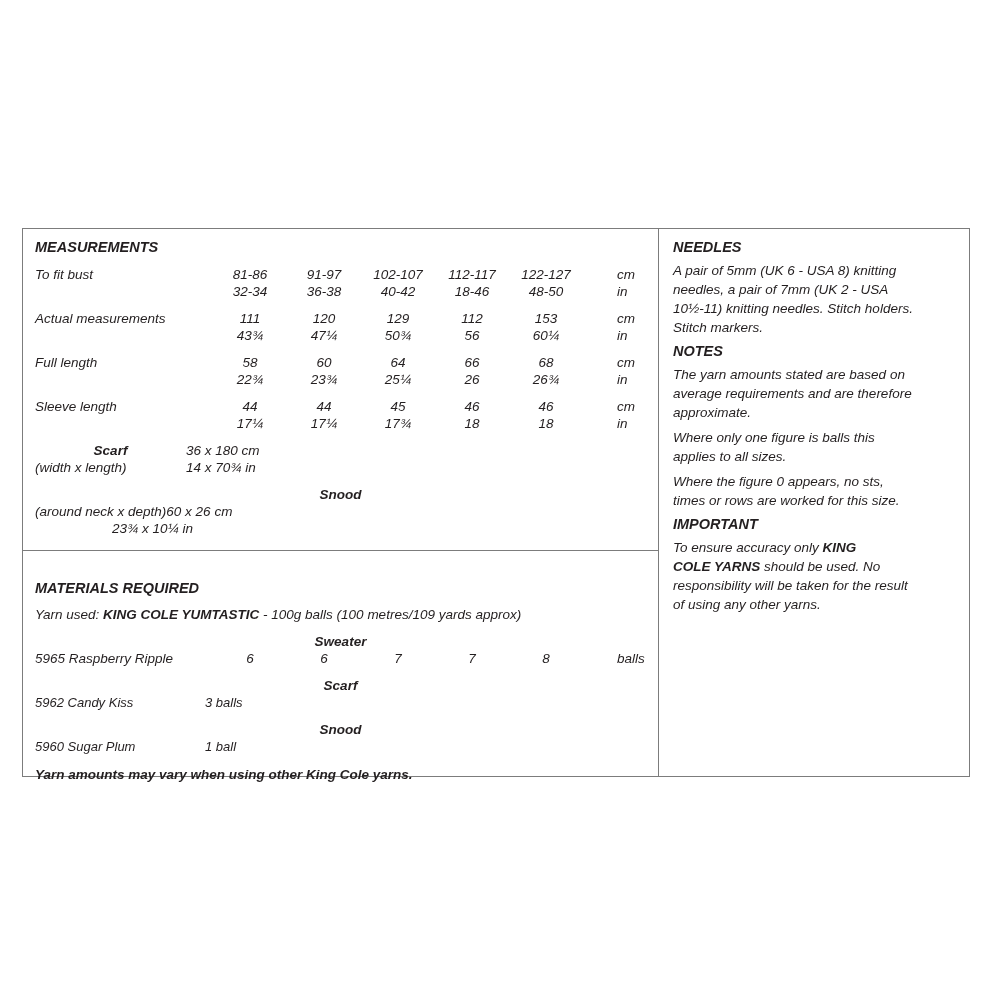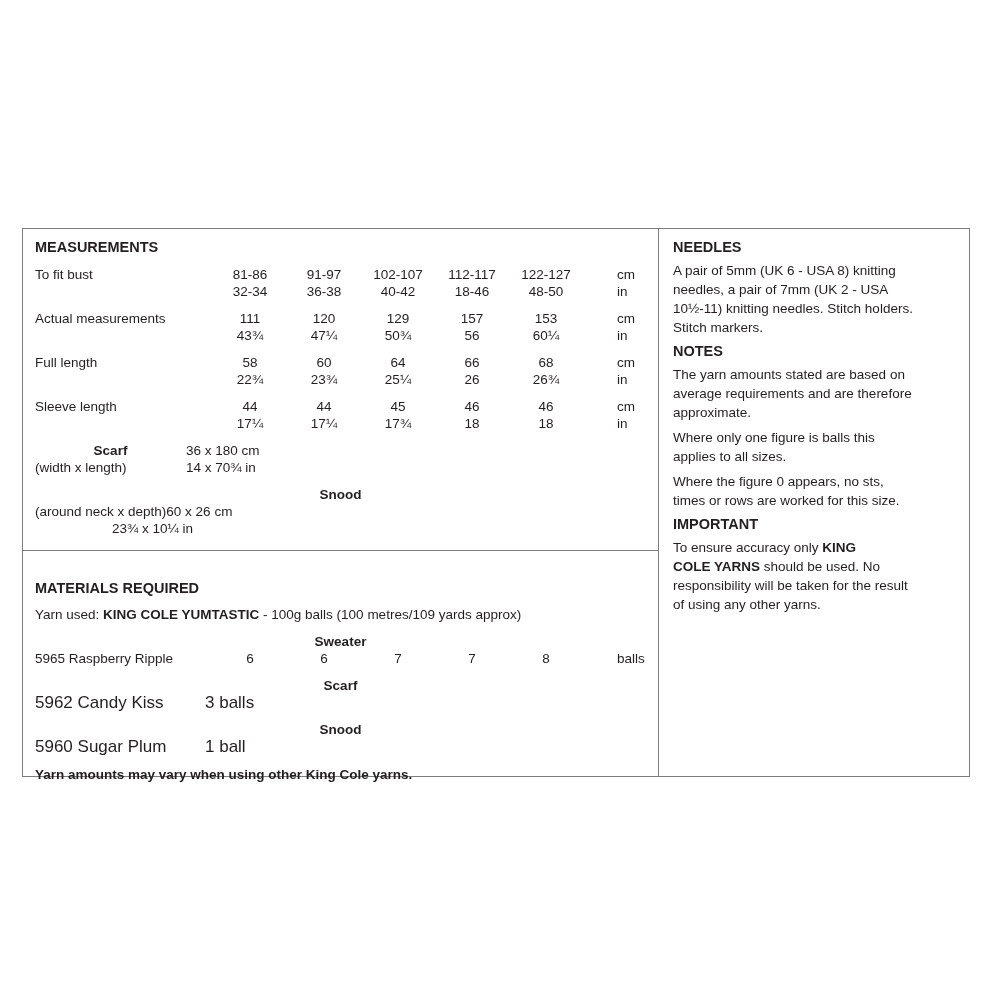--- a/index.html
+++ b/index.html
@@ -11,20 +11,21 @@
     font-family: "Liberation Sans", sans-serif;
     color: #231f20;
     -webkit-font-smoothing: antialiased;
   }
   .sheet {
     position: relative;
     width: 1000px;
     height: 836px;
     background: #ffffff;
     overflow: hidden;
+    font-style: italic;
   }
   .box {
     position: absolute;
     left: 22px;
     top: 228px;
     width: 948px;
     height: 549px;
     border: 1.5px solid #7c7c7c;
     box-sizing: border-box;
     display: flex;
@@ -76,21 +77,21 @@
   .munit { padding-left: 34px; }
 
   
   .slabel { width: 151px; flex: 0 0 151px; }
   .snood-line { font-size: 13.5px; line-height: 17px; }
   .snood-in { margin-left: 77px; }
 
   
   .yarn-line { font-size: 13.5px; line-height: 17px; margin: 7px 0 10px 0; }
   .mat-group { margin-bottom: 10px; }
-  .mat-flex { display: flex; font-size: 17px; line-height: 17px; }
+  .mat-flex { display: flex; font-size: 13px; line-height: 17px; }
   .mat-code { width: 170px; flex: 0 0 170px; }
   .mat-note { font-size: 13.5px; line-height: 17px; font-weight: bold; margin: 11px 0 0 0; }
 
   
   .rc-h {
     font-size: 14.5px;
     font-weight: bold;
     line-height: 16px;
     margin: 4px 0 6px 0;
   }
@@ -145,21 +146,21 @@
           </div>
           <div class="mcol">
             <div>120</div>
             <div>47¼</div>
           </div>
           <div class="mcol">
             <div>129</div>
             <div>50¾</div>
           </div>
           <div class="mcol">
-            <div>157</div>
+            <div>112</div>
             <div>56</div>
           </div>
           <div class="mcol">
             <div>153</div>
             <div>60¼</div>
           </div>
           <div class="munit">
             <div>cm</div>
             <div>in</div>
           </div>

